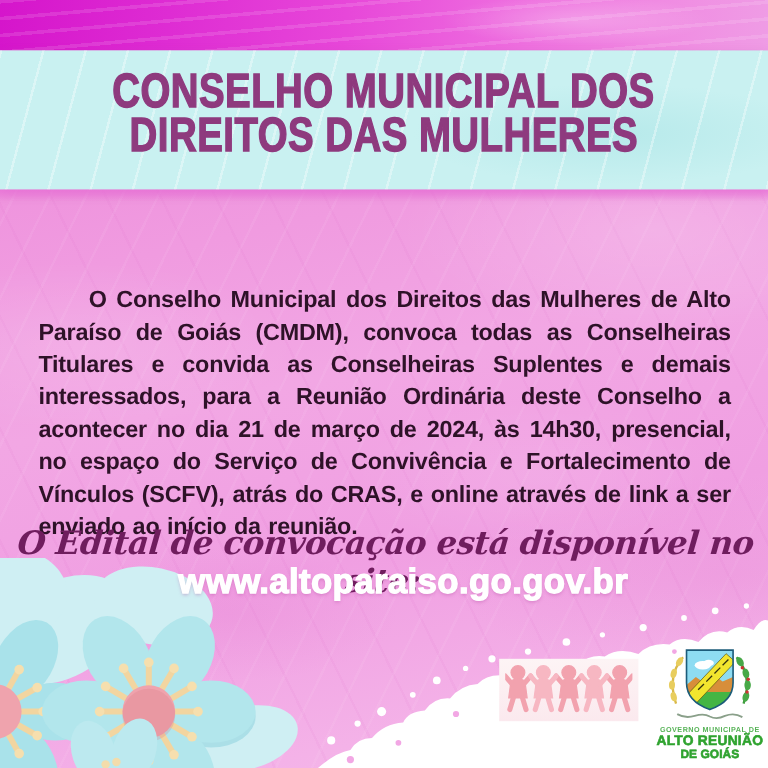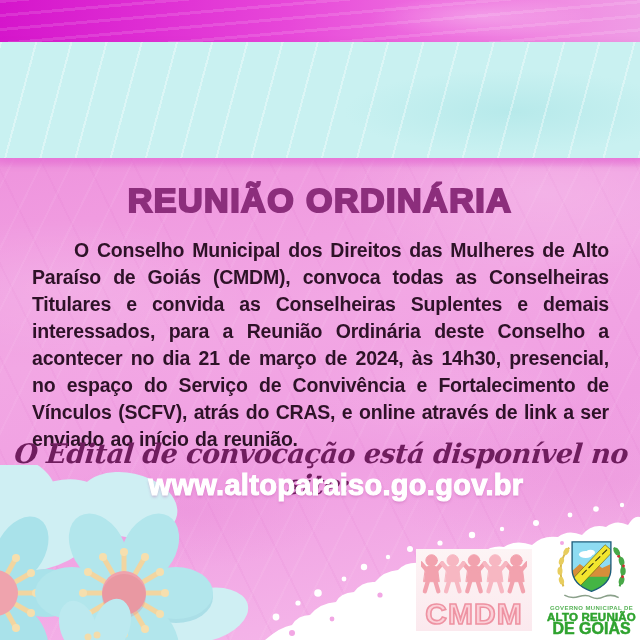--- a/index.html
+++ b/index.html
@@ -57,34 +57,37 @@
 
   .cmdm{position:absolute;left:416px;top:549px;width:112px;z-index:4;text-align:center;
     background:linear-gradient(#fdf4f5,#fbe9ee);padding:3px 2px 2px 2px;}
   .cmdm-text{font-size:30px;line-height:30px;font-weight:700;letter-spacing:1px;
     color:#fbd0d8;-webkit-text-stroke:1.6px #ee92a2;margin-top:1px;}
 
   .seal{position:absolute;left:543px;top:536px;width:97px;z-index:4;text-align:center;}
   .seal-line1{font-size:6px;font-weight:700;color:#57b357;letter-spacing:.4px;margin-top:1px;}
   .seal-line2{font-size:11.5px;line-height:12px;font-weight:700;color:#2fa32f;
     -webkit-text-stroke:.5px #2fa32f;letter-spacing:.2px;}
-  .seal-line3{font-size:16px;line-height:12px;font-weight:700;color:#2fa32f;
+  .seal-line3{font-size:10px;line-height:12px;font-weight:700;color:#2fa32f;
     -webkit-text-stroke:.5px #2fa32f;}
 </style>
 </head>
 <body>
 
 <div class="poster">
   <div class="texture"></div>
   <div class="band-top"></div>
   <div class="band-cyan"></div>
   <div class="seam"></div>
 
-
-  <div class="subtitle">REUNIÃO ORDINÁRIA</div>
+  <div class="title">
+    <span class="tline">CONSELHO MUNICIPAL DOS</span><br>
+    <span class="tline">DIREITOS DAS MULHERES</span>
+  </div>
+
 
   <p class="body-text">O Conselho Municipal dos Direitos das Mulheres de Alto Paraíso de Goiás (CMDM), convoca todas as Conselheiras Titulares e convida as Conselheiras Suplentes e demais interessados, para a Reunião Ordinária deste Conselho a acontecer no dia 21 de março de 2024, às 14h30, presencial, no espaço do Serviço de Convivência e Fortalecimento de Vínculos (SCFV), atrás do CRAS, e online através de link a ser enviado ao início da reunião.</p>
 
   <div class="edital">O Edital de convocação está disponível no site:</div>
   <div class="website">www.altoparaiso.go.gov.br</div>
 
   <svg class="flowers" viewBox="0 0 310 175" aria-hidden="true">
     <g fill="#cfeff3">
       <ellipse cx="50" cy="60" rx="62" ry="40" transform="rotate(-28 50 60)"></ellipse>
       <ellipse cx="128" cy="40" rx="50" ry="32" transform="rotate(12 128 40)"></ellipse>
@@ -243,21 +246,20 @@
             <line x1="72" y1="18" x2="66" y2="11"></line>
               <line x1="82" y1="18" x2="88" y2="11"></line>
             <line x1="29" y1="30" x2="26" y2="40"></line>
               <line x1="37" y1="30" x2="40" y2="40"></line>
             <line x1="73" y1="30" x2="70" y2="40"></line>
               <line x1="81" y1="30" x2="84" y2="40"></line>
           </g>
         </g>
       </g>
     </svg>
-    <div class="cmdm-text">CMDM</div>
   </div>
 
   <div class="seal">
     <svg width="97" height="64" viewBox="0 0 100 66" aria-hidden="true">
 
       <path d="M27,12 Q13,28 21,52" stroke="#d9b94a" stroke-width="2" fill="none"></path>
       <g fill="#e8cd5e">
         <ellipse cx="24" cy="16" rx="2.6" ry="4" transform="rotate(30 24 16)"></ellipse>
         <ellipse cx="19" cy="26" rx="2.6" ry="4" transform="rotate(15 19 26)"></ellipse>
         <ellipse cx="17.5" cy="36" rx="2.6" ry="4"></ellipse>

